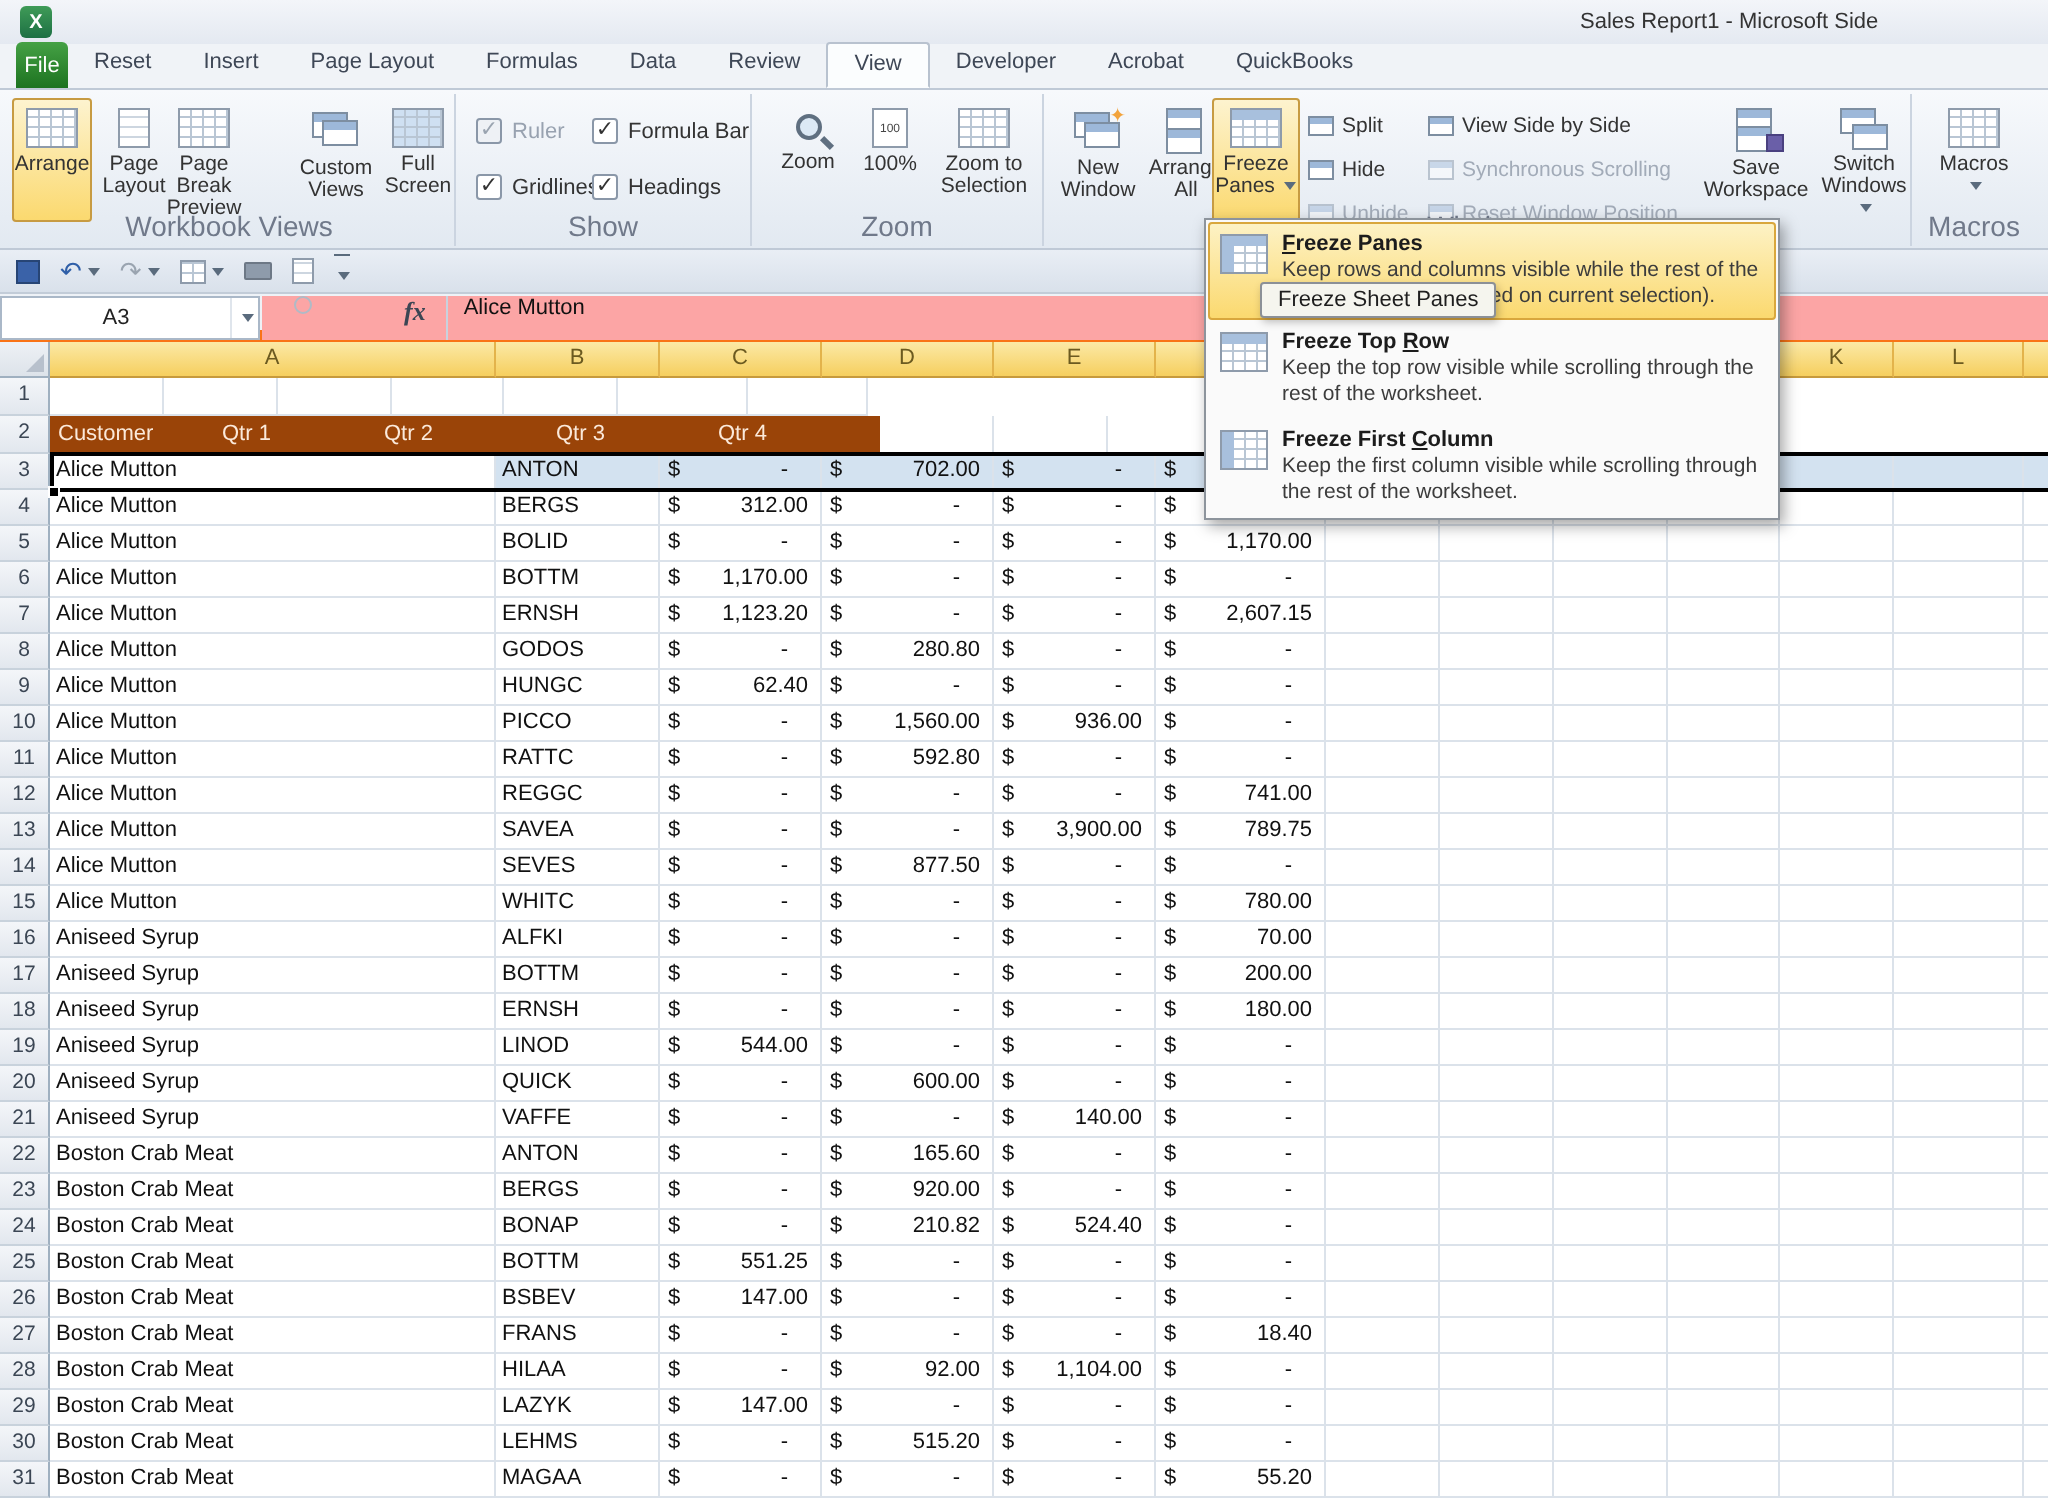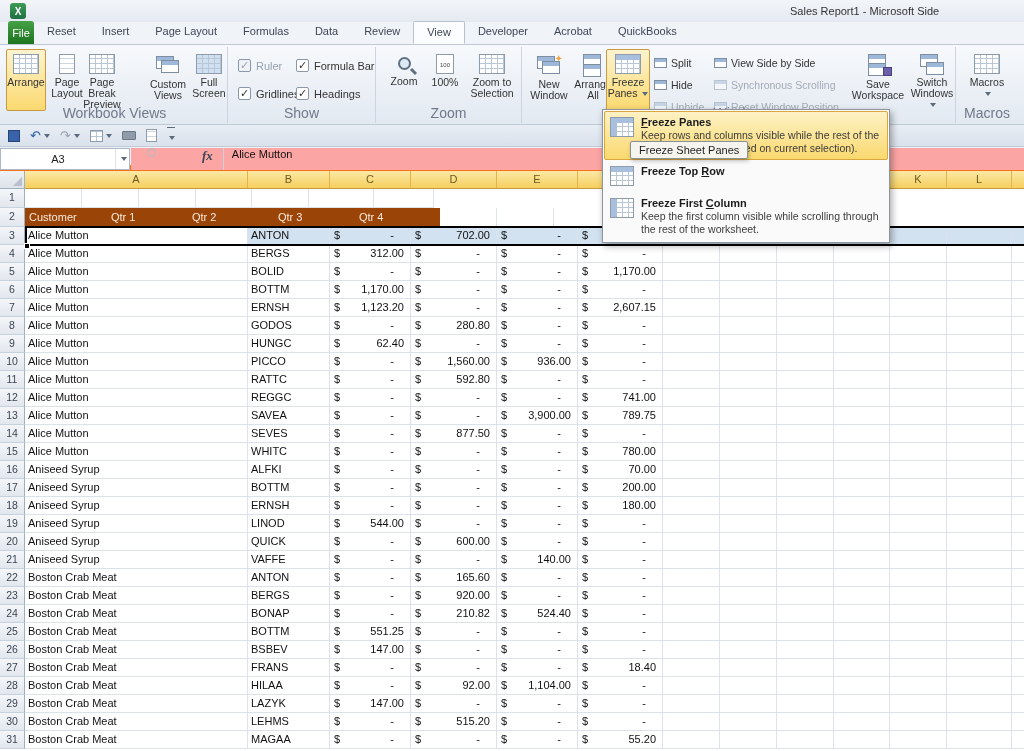--- a/index.html
+++ b/index.html
@@ -1196,20 +1196,21 @@
       <div class="mtitle mhot"><u>F</u>reeze Panes</div>
       <div class="mdesc">Keep rows and columns visible while the rest of the worksheet scrolls (based on current selection).</div>
     </span>
   </div>
   <div class="mitem">
     <span class="micol">
         <span class="ic ic-sheet ic-freeze-top" style="width:24px;height:20px"></span>
       </span>
     <span>
       <div class="mtitle mhot">Freeze Top <u>R</u>ow</div>
+      <div class="mdesc">Keep the top row visible while scrolling through the rest of the worksheet.</div>
     </span>
   </div>
   <div class="mitem">
     <span class="micol">
         <span class="ic ic-sheet ic-freeze-left" style="width:24px;height:20px"></span>
       </span>
     <span>
       <div class="mtitle mhot">Freeze First <u>C</u>olumn</div>
       <div class="mdesc">Keep the first column visible while scrolling through the rest of the worksheet.</div>
     </span>

